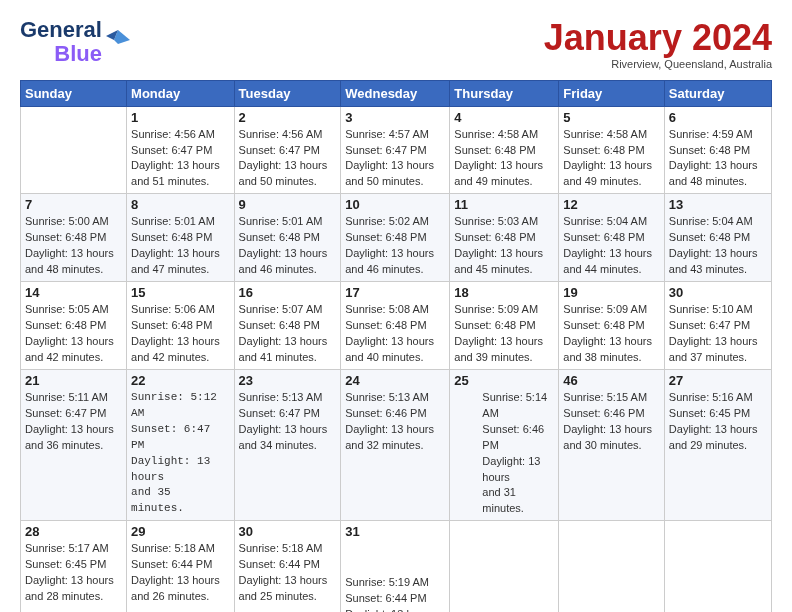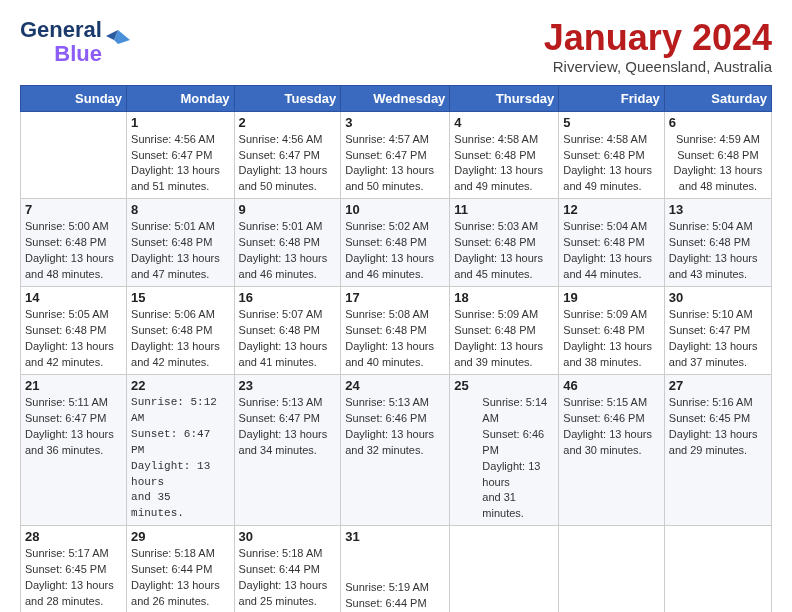--- a/index.html
+++ b/index.html
@@ -28,35 +28,35 @@
     .title-block {
       text-align: right;
     }
     .month-title {
       font-size: 36px;
       font-weight: bold;
       color: #b91c1c;
       line-height: 1.1;
     }
     .location {
-      font-size: 15px;
+      font-size: 11px;
       color: #444;
     }
     .calendar {
       width: 100%;
       border-collapse: collapse;
       font-size: 11px;
     }
     .calendar th {
       background-color: #3a6abf;
       color: #fff;
       padding: 5px 4px;
       font-size: 13px;
       font-weight: bold;
-      text-align: right;
+      text-align: left;
       border: 1px solid #2a52a0;
     }
     .calendar td {
       border: 1px solid #ccc;
       vertical-align: top;
       padding: 3px 4px;
       width: 113px;
       min-height: 80px;
       background: #fff;
     }
@@ -149,21 +149,21 @@
           </td>
           <td>
             <span class="day-number">5</span>
             <div class="day-info" style="white-space: pre-line;">Sunrise: 4:58 AM
 Sunset: 6:48 PM
 Daylight: 13 hours
 and 49 minutes.</div>
           </td>
           <td>
             <span class="day-number">6</span>
-            <div class="day-info" style="white-space: pre-line; text-align: center;">Sunrise: 4:59 AM
+            <div class="day-info" style="white-space: pre-line;">Sunrise: 4:59 AM
 Sunset: 6:48 PM
 Daylight: 13 hours
 and 48 minutes.</div>
           </td>
         </tr>
         <tr>
           <td>
             <span class="day-number">7</span>
             <div class="day-info" style="white-space: pre-line;">Sunrise: 5:00 AM
 Sunset: 6:48 PM

